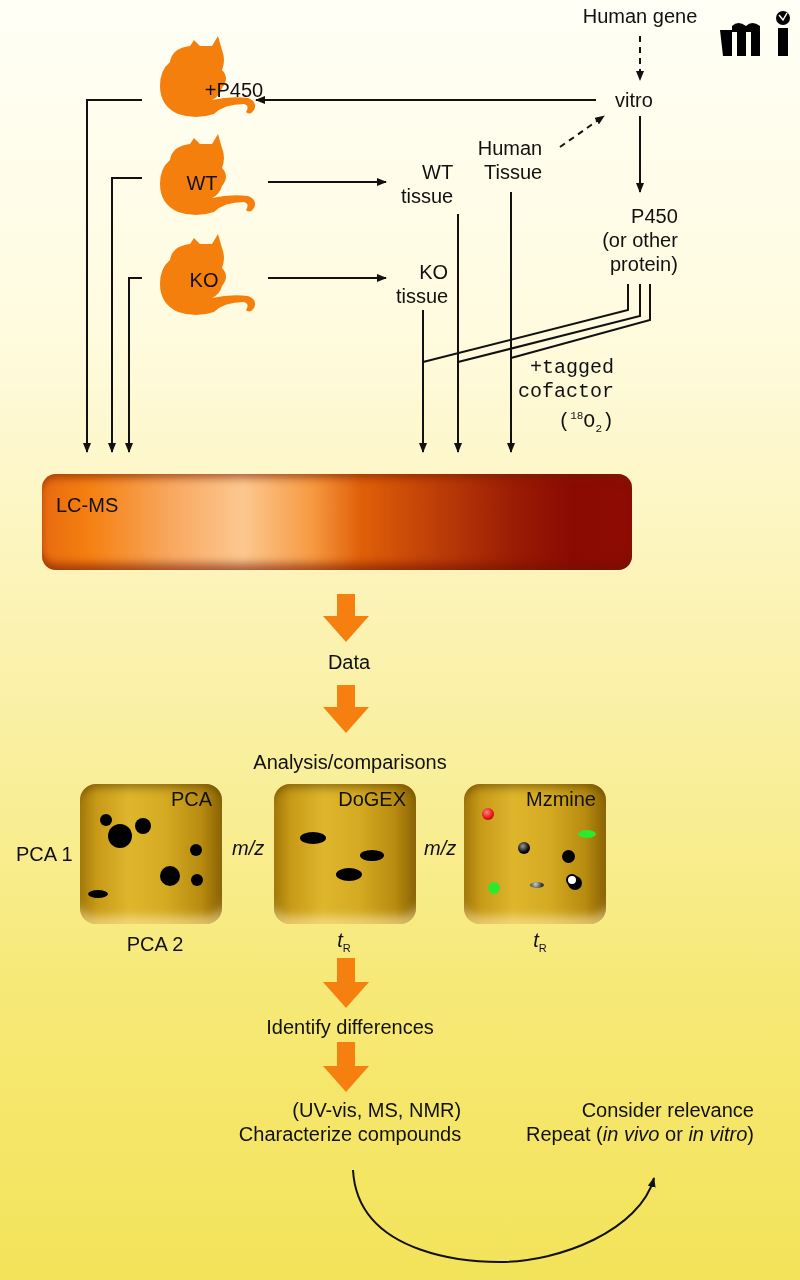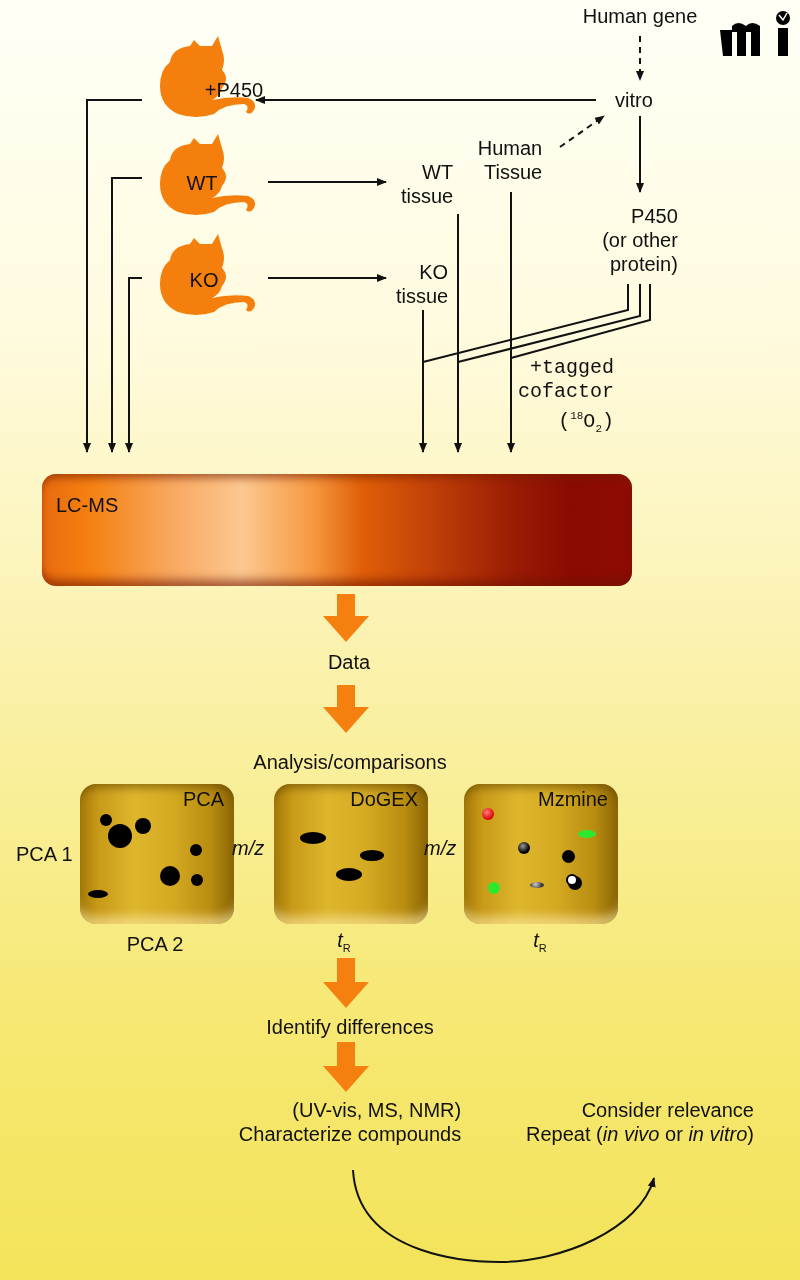--- a/index.html
+++ b/index.html
@@ -3,25 +3,25 @@
 <meta charset="utf-8">
 <style>
   html,body{margin:0;padding:0;}
   body{width:800px;height:1280px;overflow:hidden;position:relative;
     background:linear-gradient(to bottom,#fffff6 0%,#fffbe0 25%,#fbf2b0 50%,#f6e872 80%,#f3e35a 100%);
     font-family:"Liberation Sans",sans-serif;color:#111;}
   svg{position:absolute;left:0;top:0;}
   .lbl{position:absolute;font-size:20px;line-height:24px;white-space:nowrap;text-align:right;}
   .ctr{transform:translateX(-50%);}
   .i{font-style:italic;}
-  .lcms{position:absolute;left:42px;top:474px;width:590px;height:112px;border-radius:14px;
+  .lcms{position:absolute;left:42px;top:474px;width:590px;height:96px;border-radius:14px;
     background:linear-gradient(to right,#e86a10 0%,#f58010 8%,#f8a860 22%,#fcc890 34%,#f69840 46%,#e06008 54%,#c04008 66%,#9a1c04 80%,#8a0a02 90%,#8e0c04 100%);
     box-shadow:inset 0 8px 8px -4px rgba(120,30,0,.6),inset 0 -10px 10px -4px rgba(110,20,0,.6);}
   .lcms-text{position:absolute;left:14px;top:20px;font-size:20px;}
-  .box{position:absolute;width:154px;height:140px;border-radius:16px;
+  .box{position:absolute;width:142px;height:140px;border-radius:16px;
     background:linear-gradient(to right,#a47a08 0%,#c89a18 12%,#deb62c 35%,#d4aa22 60%,#b88c10 85%,#8a6404 100%);
     box-shadow:inset 0 8px 8px -4px rgba(90,60,0,.55),inset 0 -14px 10px -6px rgba(255,240,180,.55);overflow:hidden;}
   .box-title{position:absolute;right:10px;top:4px;font-size:20px;}
   .dot{position:absolute;border-radius:50%;background:#000;}
   .logo{position:absolute;left:718px;top:10px;width:80px;height:50px;}
 </style>
 </head>
 <body>
 
 <svg width="800" height="1280">

